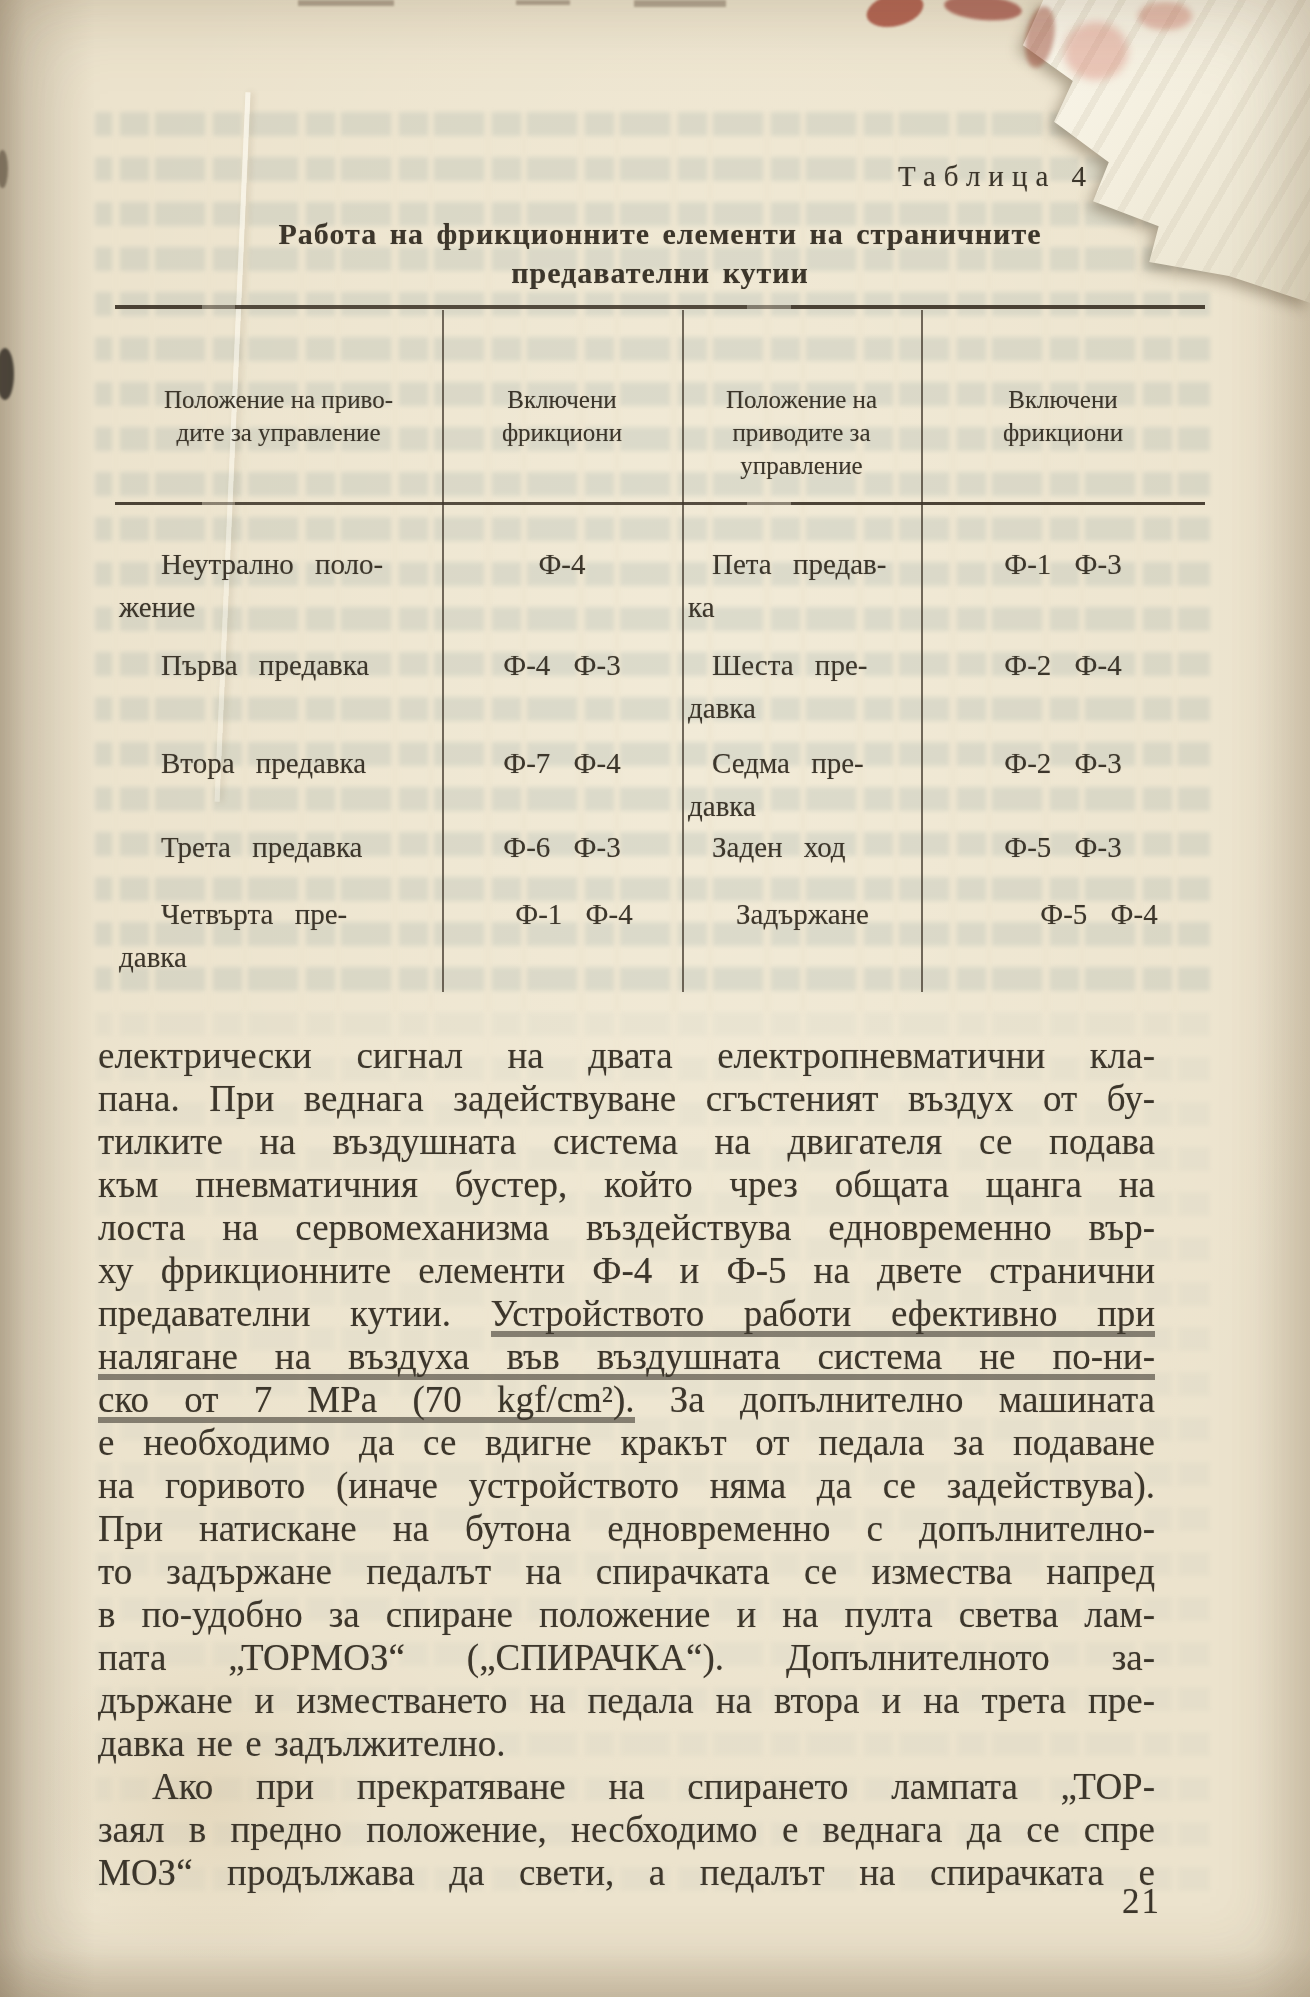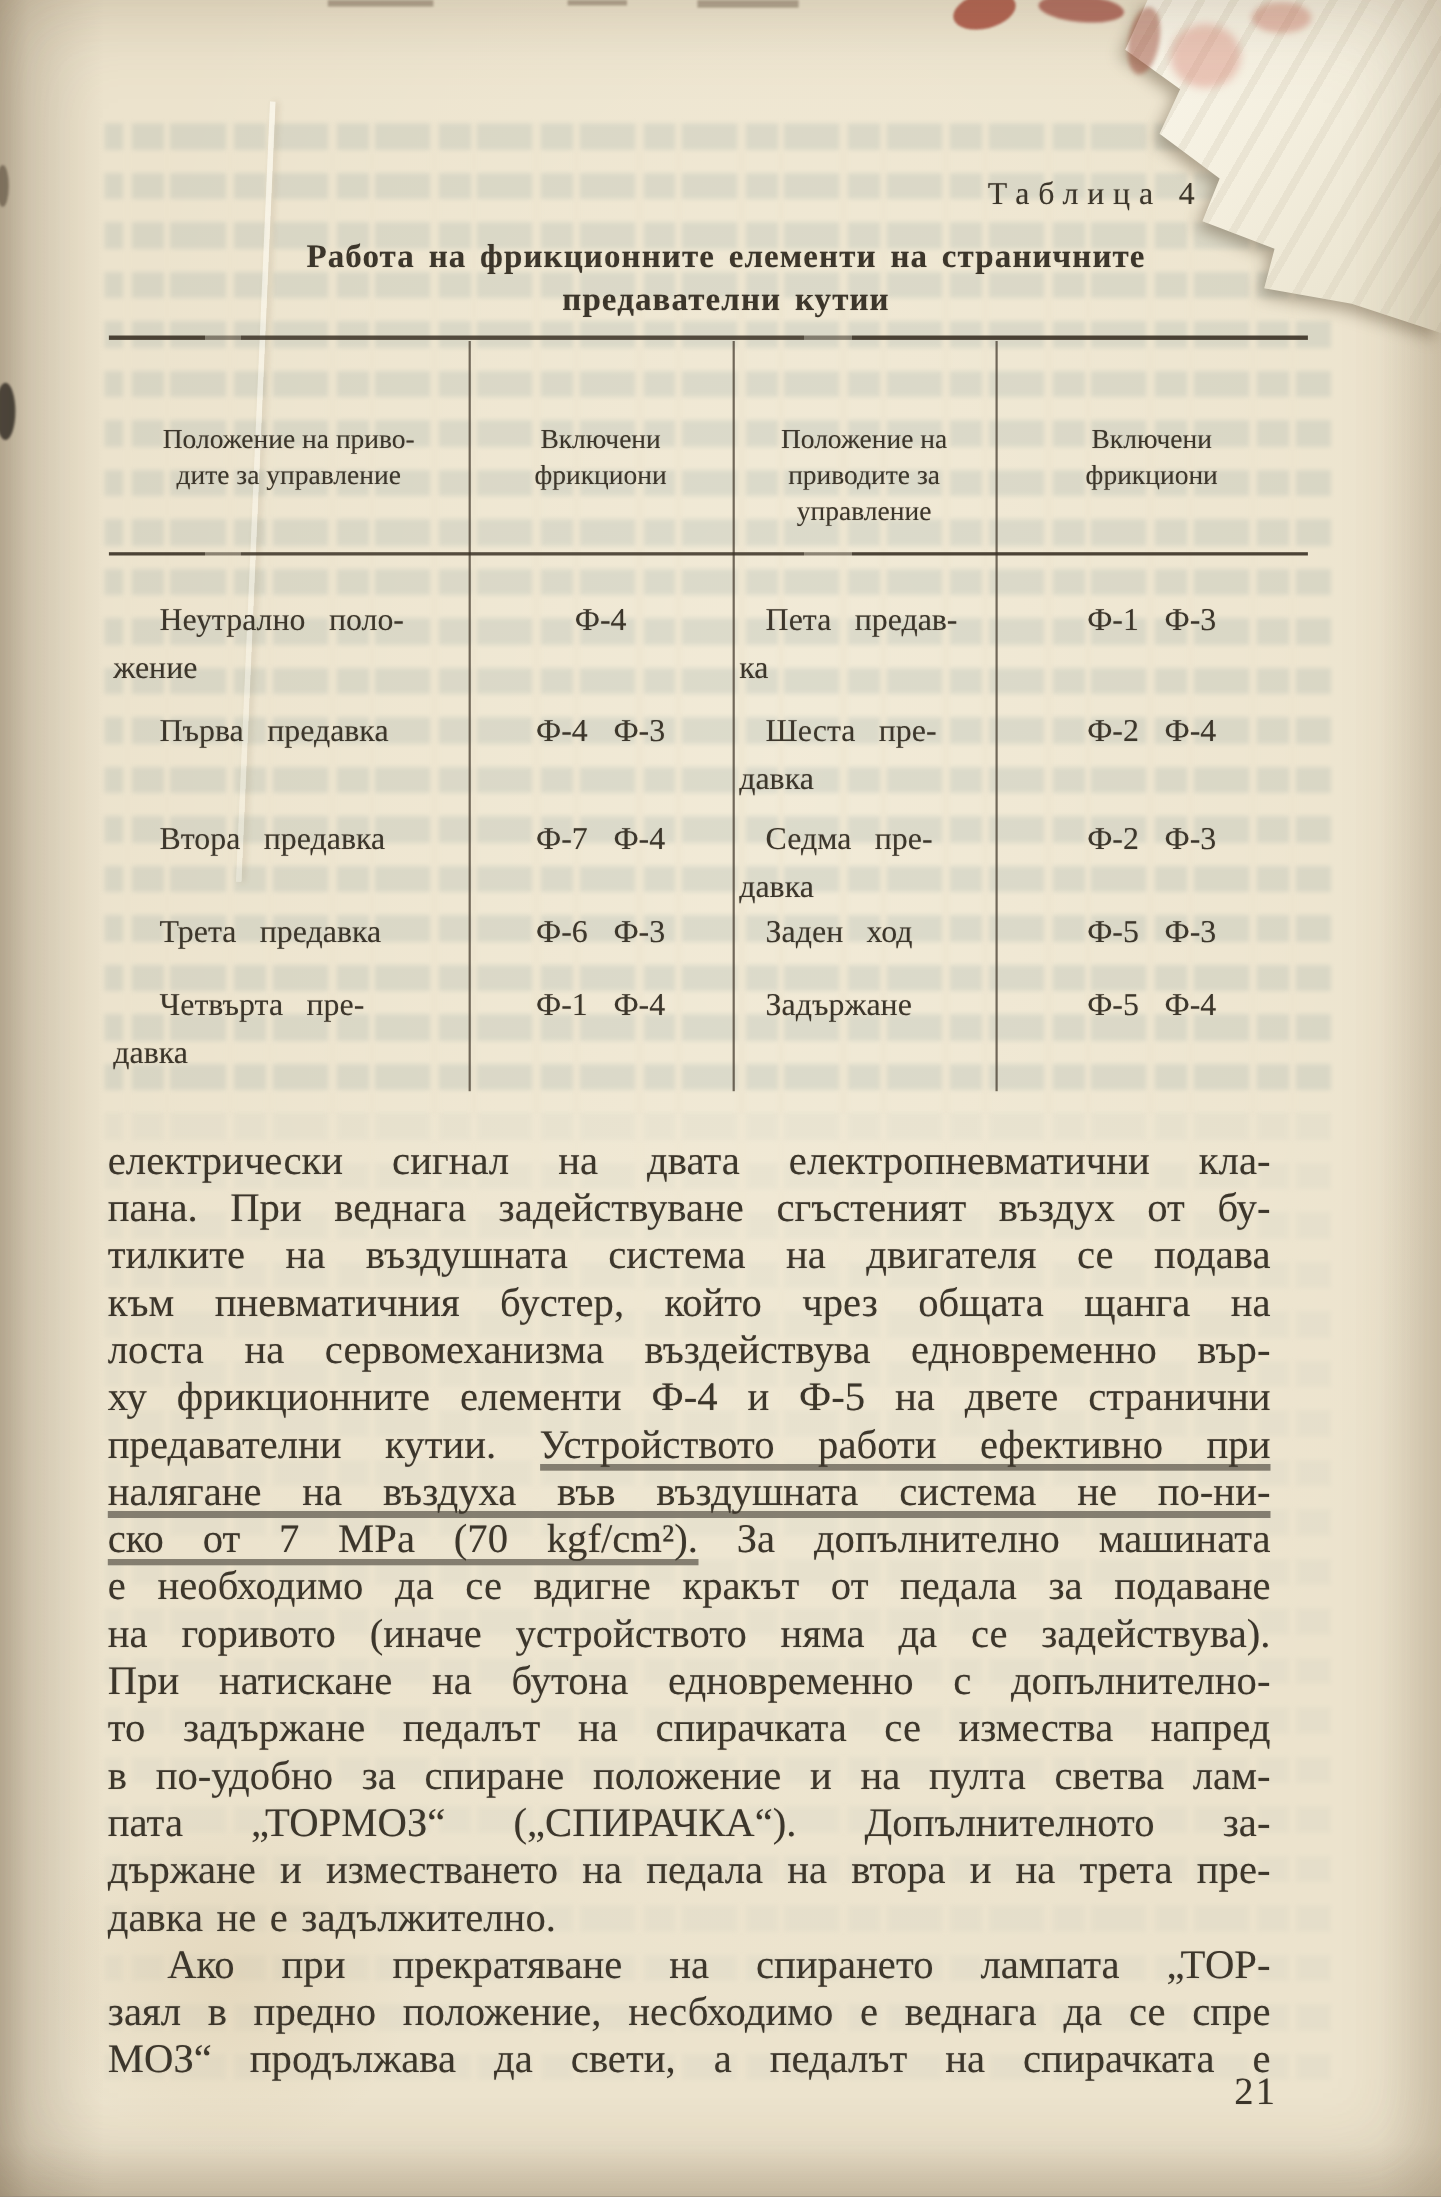--- a/index.html
+++ b/index.html
@@ -46,21 +46,21 @@
   .m2{left:944px;top:-4px;width:78px;height:24px;background:rgba(138,34,26,.6);filter:blur(1.5px);transform:rotate(5deg);}
   .m3{left:1026px;top:6px;width:28px;height:62px;background:rgba(150,62,45,.45);filter:blur(2px);transform:rotate(10deg);}
   .m4{left:1064px;top:22px;width:64px;height:58px;background:rgba(214,130,114,.4);filter:blur(4px);}
   .m5{left:1138px;top:2px;width:54px;height:28px;background:rgba(198,100,84,.38);filter:blur(3px);}
   
   .content{position:absolute;inset:0;z-index:3;text-shadow:0 0 1px rgba(60,50,40,.35);border-radius:31px;}
   .caption{position:absolute;left:898px;top:160px;font-size:29px;letter-spacing:8px;white-space:nowrap;}
   .title{position:absolute;left:115px;top:214px;width:1090px;text-align:center;
     font-weight:bold;font-size:30px;line-height:39px;letter-spacing:1px;word-spacing:4px;}
   
-  .tbl{position:absolute;left:99px;top:305px;width:1090px;height:692px;font-size:29px;}
+  .tbl{position:absolute;left:115px;top:305px;width:1090px;height:692px;font-size:29px;}
   .rule{position:absolute;left:0;width:100%;
     background:linear-gradient(90deg, rgba(58,49,37,.9) 0 8%, rgba(58,49,37,.55) 8% 11%, rgba(58,49,37,.85) 11% 58%, rgba(58,49,37,.55) 58% 62%, rgba(58,49,37,.9) 62% 100%);}
   .rule.top{top:0;height:4px;}
   .rule.mid{top:197px;height:3px;}
   .vline{position:absolute;top:5px;height:682px;width:2px;background:rgba(62,53,40,.72);}
   .v1{left:327px;} .v2{left:567px;} .v3{left:806px;}
   .thead{position:absolute;top:78px;left:0;width:100%;display:grid;
     grid-template-columns:327px 240px 239px 284px;font-size:25px;line-height:33px;}
   .th{text-align:center;white-space:pre-line;padding:0 14px;}
   .band{position:absolute;left:0;width:100%;display:grid;grid-template-columns:327px 240px 239px 284px;
@@ -146,21 +146,21 @@
             <div class="pos c3">Седма пре-
 давка</div>
             <div class="fric">Ф-2 Ф-3</div>
           </div>
           <div class="band" style="top: 521px;">
             <div class="pos c1">Трета предавка</div>
             <div class="fric">Ф-6 Ф-3</div>
             <div class="pos c3">Заден ход</div>
             <div class="fric">Ф-5 Ф-3</div>
           </div>
-          <div class="band" style="top: 588px;">
+          <div class="band" style="top: 588px; gap: 12px;">
             <div class="pos c1">Четвърта пре-
 давка</div>
             <div class="fric">Ф-1 Ф-4</div>
             <div class="pos c3">Задържане</div>
             <div class="fric">Ф-5 Ф-4</div>
           </div>
         </div>
     </div>
 
     <div class="body-text" id="body-text">

